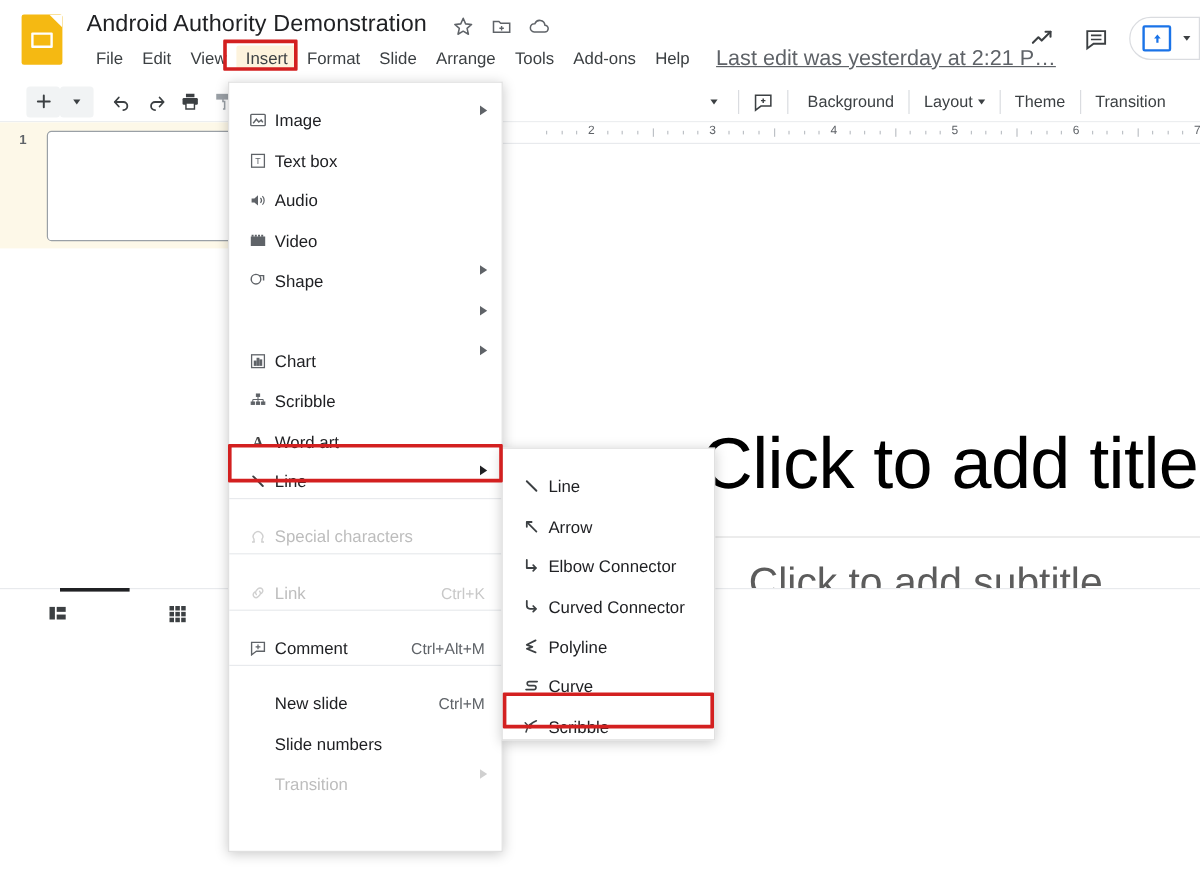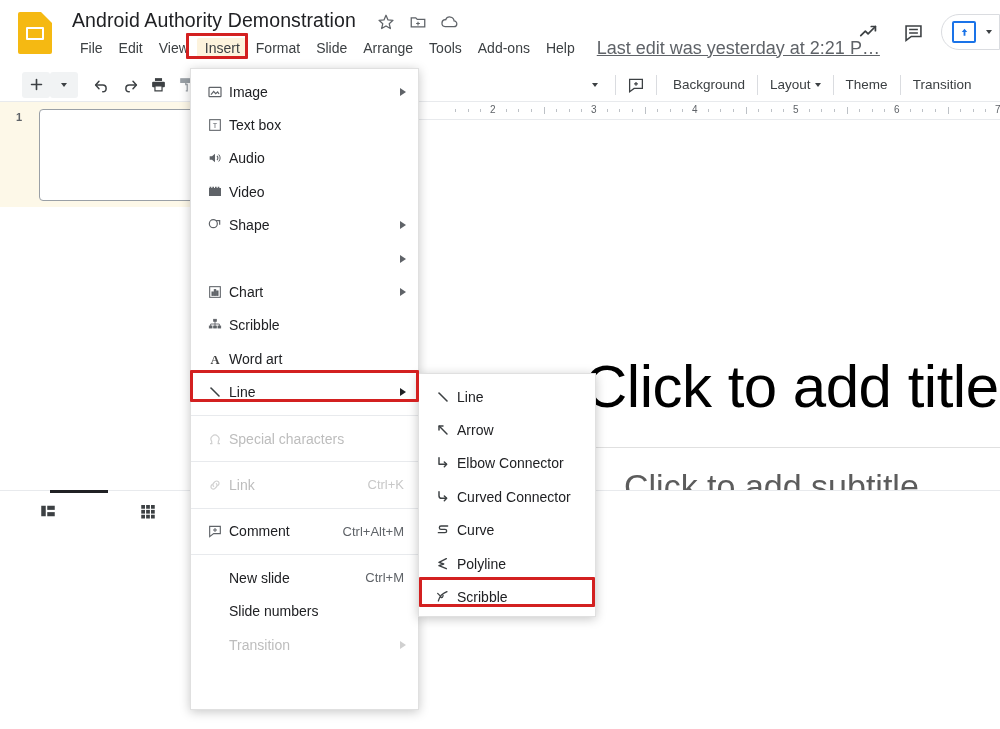--- a/index.html
+++ b/index.html
@@ -124,21 +124,21 @@
   .bb-underline { position:absolute; top:-1px; left:24px; width:58px; height:3px; background:#202124; }
 
   
   .menu {
     position:absolute; left:190px; top:68px; width:229px; height:642px;
     background:#fff; border:1px solid #e0e0e0;
     box-shadow: 0 2px 10px rgba(0,0,0,0.22);
     z-index:40; padding:6px 0;
   }
   .mrow {
-    position:relative; height:33.4px; display:flex; align-items:center;
+    position:relative; height:33.4px; display:flex; align-items:flex-end;
     padding-left:10px; font-size:14px; color:#202124; cursor:pointer; white-space:nowrap;
   }
   .mrow.dim { color:#bdbdbd; }
   .mrow .micon { width:28px; display:flex; align-items:center; justify-content:center; color:#5f6368; flex:0 0 28px;}
   .mrow.dim .micon { color:#d0d0d0; }
   .mrow .mlabel { flex:1; }
   .mrow .mshort { font-size:13px; color:#5f6368; padding-right:14px; }
   .mrow.dim .mshort { color:#c8c8c8; }
   .arrow-r {
     position:absolute; right:12px; top:50%; margin-top:-4px;
@@ -581,34 +581,34 @@
           <svg width="16" height="16" viewBox="0 0 24 24" stroke="#3c4043" stroke-width="2.2" fill="none" stroke-linecap="round" stroke-linejoin="round">
             <path d="M6 4v6a4 4 0 0 0 4 4h7"></path>
             <polyline points="14,10.5 17.5,14 14,17.5"></polyline>
           </svg>
         </span>
       <span class="mlabel">Curved Connector</span>
     </div>
 
     <div class="mrow">
       <span class="micon">
+          <svg width="16" height="16" viewBox="0 0 24 24" stroke="#3c4043" stroke-width="2.2" fill="none" stroke-linecap="round" stroke-linejoin="round">
+            <polyline points="17,4 6,9.5 13,12 6,14.5 17,19"></polyline>
+          </svg>
+        </span>
+      <span class="mlabel">Polyline</span>
+    </div>
+
+    <div class="mrow">
+      <span class="micon">
           <svg width="16" height="16" viewBox="0 0 24 24" stroke="#3c4043" stroke-width="2" fill="none" stroke-linecap="round" stroke-linejoin="round">
             <path d="M19 6H9a2.5 2.5 0 0 0 0 5h6a2.5 2.5 0 0 1 0 5H5"></path>
           </svg>
         </span>
       <span class="mlabel">Curve</span>
-    </div>
-
-    <div class="mrow">
-      <span class="micon">
-          <svg width="16" height="16" viewBox="0 0 24 24" stroke="#3c4043" stroke-width="2.2" fill="none" stroke-linecap="round" stroke-linejoin="round">
-            <polyline points="17,4 6,9.5 13,12 6,14.5 17,19"></polyline>
-          </svg>
-        </span>
-      <span class="mlabel">Polyline</span>
     </div>
 
     <div class="mrow">
       <span class="micon">
           <svg width="16" height="16" viewBox="0 0 24 24" stroke="#3c4043" stroke-width="1.9" fill="none" stroke-linecap="round">
             <path d="M5 18c2-6 4-10 6-10s1 5-1 5-2-3 1-5 5-3 7-4"></path>
             <path d="M4 6.5l3 3"></path>
           </svg>
         </span>
       <span class="mlabel">Scribble</span>

